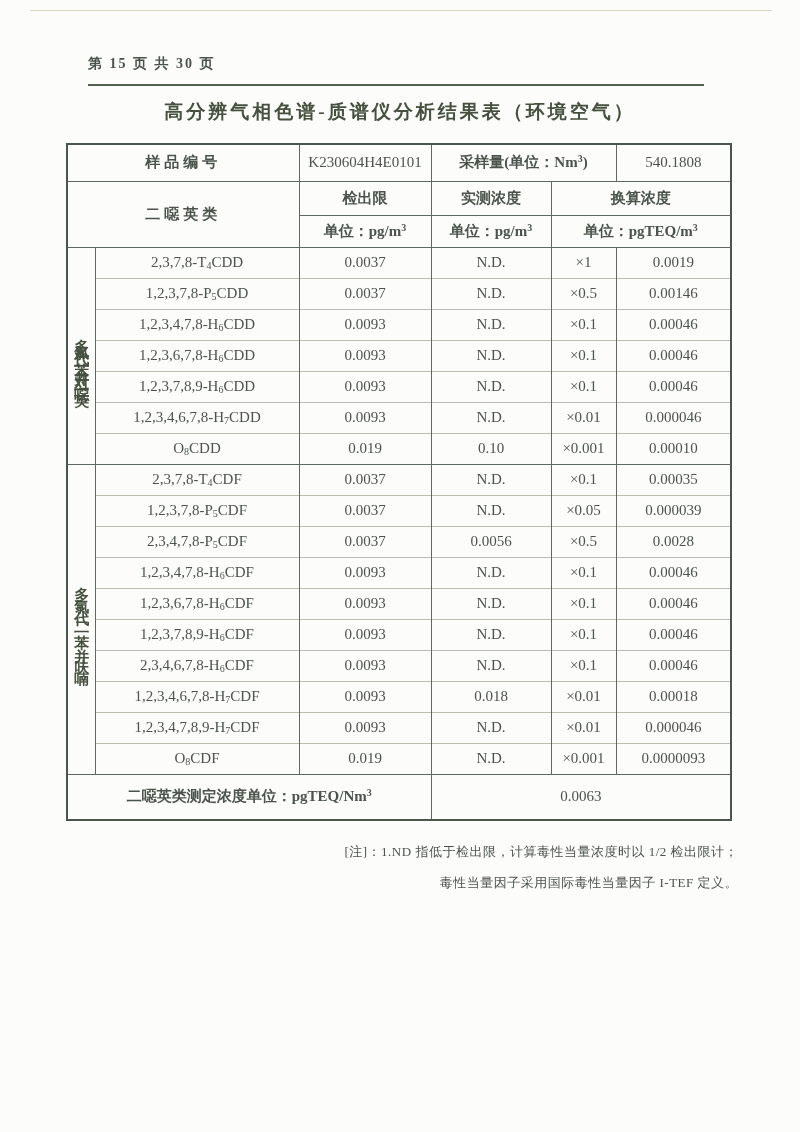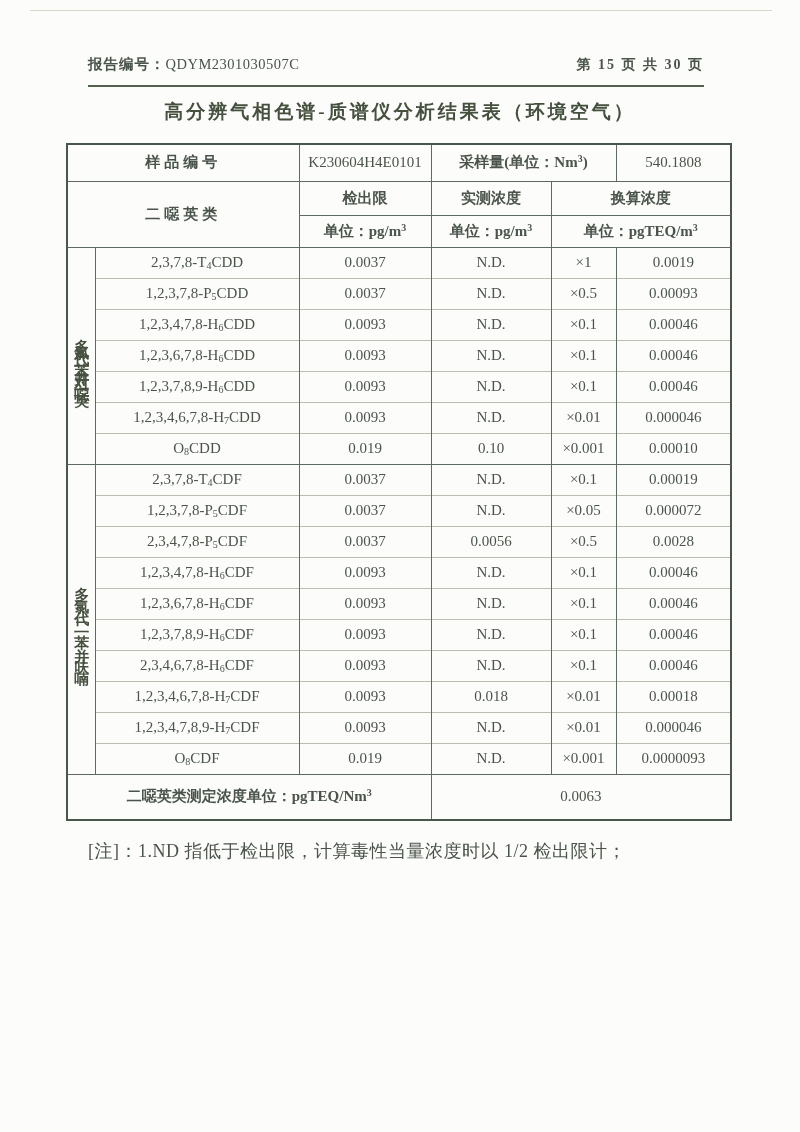--- a/index.html
+++ b/index.html
@@ -51,34 +51,31 @@
   td.vlabel{padding:0;}
   .vtext{
     display:inline-block;
     writing-mode:vertical-rl;text-orientation:upright;
     font-weight:bold;font-size:15px;color:#45503f;
   }
   .vtext.g1{letter-spacing:6px;padding-top:6px;}
   .vtext.g2{letter-spacing:12px;padding-top:12px;}
   .notes{
     position:absolute;top:836px;left:88px;width:650px;
-    font-size:18px;line-height:31px;letter-spacing:.5px;
+    font-size:13px;line-height:31px;letter-spacing:.5px;text-align:right;
   }
   .notes .l2{padding-left:57px;}
   .notes .l3{padding-left:35px;}
 </style>
 </head>
 <body>
 
 <div class="scan-line"></div>
 
 <div class="doc-header">
-  <div class="report-no">
-    <span class="lbl">报告编号：</span><span class="val">QDYM2301030507C</span>
-  </div>
   <div class="page-no">第 15 页 共 30 页</div>
 </div>
 
 <h1 class="title">高分辨气相色谱-质谱仪分析结果表（环境空气）</h1>
 
 <table class="result-table">
   <colgroup>
     <col style="width:28px">
       <col style="width:204px">
       <col style="width:132px">
@@ -111,21 +108,21 @@
     <td>0.0037</td>
     <td>N.D.</td>
     <td>×1</td>
     <td>0.0019</td>
   </tr>
   <tr class="rc">
     <td><span>1,2,3,7,8-P</span><span class="sb">5</span><span>CDD</span></td>
     <td>0.0037</td>
     <td>N.D.</td>
     <td>×0.5</td>
-    <td>0.00093</td>
+    <td>0.00146</td>
   </tr>
   <tr class="rc">
     <td><span>1,2,3,4,7,8-H</span><span class="sb">6</span><span>CDD</span></td>
     <td>0.0093</td>
     <td>N.D.</td>
     <td>×0.1</td>
     <td>0.00046</td>
   </tr>
   <tr class="rc">
     <td><span>1,2,3,6,7,8-H</span><span class="sb">6</span><span>CDD</span></td>
@@ -155,28 +152,28 @@
     <td>×0.001</td>
     <td>0.00010</td>
   </tr>
 
   <tr class="rc dark">
     <td rowspan="10" class="vlabel"><span class="vtext g2">多氯代二苯并呋喃</span></td>
     <td><span>2,3,7,8-T</span><span class="sb">4</span><span>CDF</span></td>
     <td>0.0037</td>
     <td>N.D.</td>
     <td>×0.1</td>
-    <td>0.00019</td>
+    <td>0.00035</td>
   </tr>
   <tr class="rc">
     <td><span>1,2,3,7,8-P</span><span class="sb">5</span><span>CDF</span></td>
     <td>0.0037</td>
     <td>N.D.</td>
     <td>×0.05</td>
-    <td>0.000072</td>
+    <td>0.000039</td>
   </tr>
   <tr class="rc">
     <td><span>2,3,4,7,8-P</span><span class="sb">5</span><span>CDF</span></td>
     <td>0.0037</td>
     <td>0.0056</td>
     <td>×0.5</td>
     <td>0.0028</td>
   </tr>
   <tr class="rc">
     <td><span>1,2,3,4,7,8-H</span><span class="sb">6</span><span>CDF</span></td>
@@ -230,13 +227,14 @@
 
   <tr class="rfoot dark">
     <td colspan="3" class="b"><span>二噁英类测定浓度单位：pgTEQ/Nm</span><span class="sp">3</span></td>
     <td colspan="3">0.0063</td>
   </tr>
   </tbody>
 </table>
 
 <div class="notes">
   <div class="l1"><span>[注]：</span><span>1.ND 指低于检出限，计算毒性当量浓度时以 1/2 检出限计；</span></div>
+  <div class="l2">毒性当量因子采用国际毒性当量因子 I-TEF 定义。</div>
 </div>
 
 </body></html>

